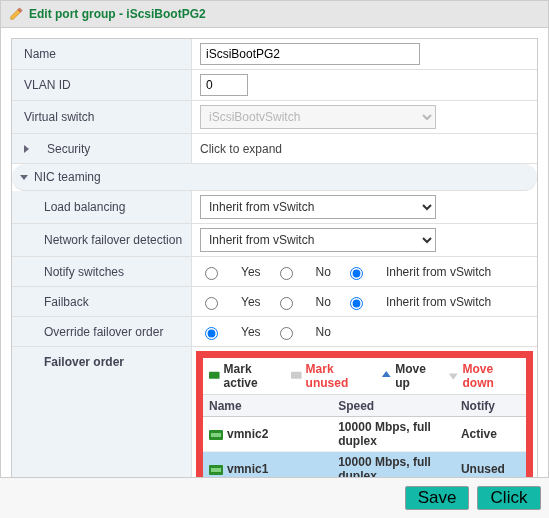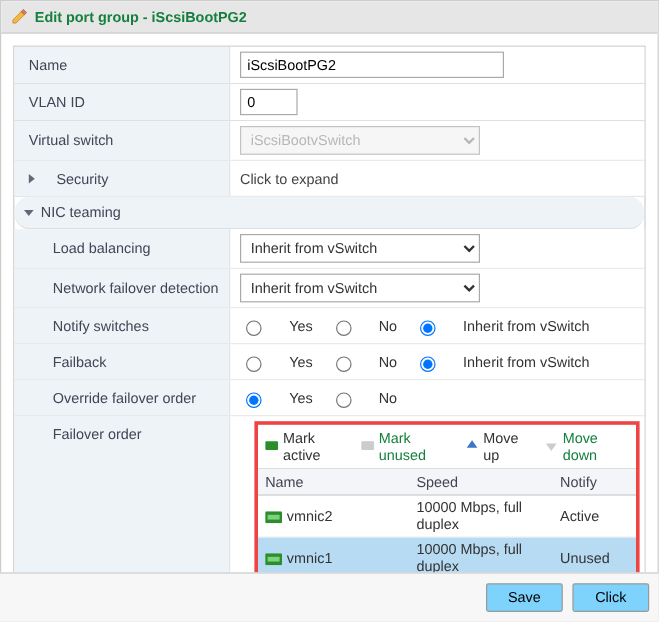--- a/index.html
+++ b/index.html
@@ -82,21 +82,21 @@
   }
   input[type=text] {
     border: 1px solid #aaa;
     padding: 3px 5px;
     font-size: 12px;
     height: 22px;
   }
   .name-input { width: 220px; }
   .vlan-input { width: 48px; }
   select.combo {
-    width: 200px;
+    width: 236px;
     height: 24px;
     border: 1px solid #aaa;
     font-size: 12px;
     background: #fff;
     padding: 2px 4px;
     color: #333;
   }
   select.combo.disabled {
     color: #999;
     background: #f3f3f3;
@@ -112,21 +112,21 @@
     gap: 10px;
     padding: 4px 6px;
     align-items: center;
   }
   .toolbar .tb-item {
     display: inline-flex;
     align-items: center;
     gap: 4px;
     color: #333;
   }
-  .toolbar .tb-item.disabled { color: #15803d; }
+  .toolbar .tb-item.disabled { color: #ef4444; }
   .tb-icon { width: 12px; height: 12px; display: inline-block; }
   .table {
     width: 100%;
     border-top: 1px solid #ddd;
   }
   .table .trow {
     display: flex;
     border-bottom: 1px solid #eee;
     min-height: 22px;
     align-items: center;
@@ -135,41 +135,40 @@
     background: #f3f5f8;
     color: #445;
     border-bottom: 1px solid #ccc;
   }
   .table .c-name { width: 40%; padding: 3px 6px; display: flex; align-items: center; gap: 4px; }
   .table .c-speed { width: 38%; padding: 3px 6px; }
   .table .c-status { width: 22%; padding: 3px 6px; }
   .table .selected { background: #b8dbf4; }
   .nic-icon { width: 14px; height: 10px; }
   .failover-block {
-    border: 3px solid #ef4444;
+    border: 7px solid #ef4444;
     flex: 1;
-    margin-left: 16px;
   }
   .footer {
     position: absolute;
     bottom: 0; left: 0; right: 0;
     border-top: 1px solid #ccc;
     background: #f7f7f7;
     padding: 8px;
     display: flex;
     justify-content: flex-end;
     gap: 8px;
   }
   .btn {
     min-width: 64px;
     height: 24px;
     border: 1px solid #999;
-    background: #7dd3fc;
+    background: #14b8a6;
     border-radius: 2px;
-    font-size: 12px;
+    font-size: 17px;
     padding: 0 10px;
     cursor: pointer;
   }
   .pencil-svg { width: 14px; height: 14px; }
 </style>
 </head>
 <body>
 
 <div class="titlebar">
   <span class="icon">
@@ -283,21 +282,21 @@
             <input type="radio" name="override" checked="" style=""> 
             <span>Yes</span>
           </label>
         <label>
             <input type="radio" name="override" style=""> 
             <span>No</span>
           </label>
       </div>
     </div>
 
-    <div class="row" style="align-items:flex-start;">
+    <div class="row" style="align-items:flex-start;font-weight:bold;">
       <div class="label-cell indent2" style="align-items:flex-start;padding-top:8px;">Failover order</div>
       <div class="value-cell" style="padding:4px;">
         <div class="failover-block">
           <div class="toolbar">
             <span class="tb-item">
               <span class="tb-icon"><svg viewBox="0 0 12 12">
                     <rect x="0" y="2" width="12" height="8" rx="1" fill="#2a8f2a"></rect>
                   </svg></span>
               <span>Mark active</span>
             </span>

